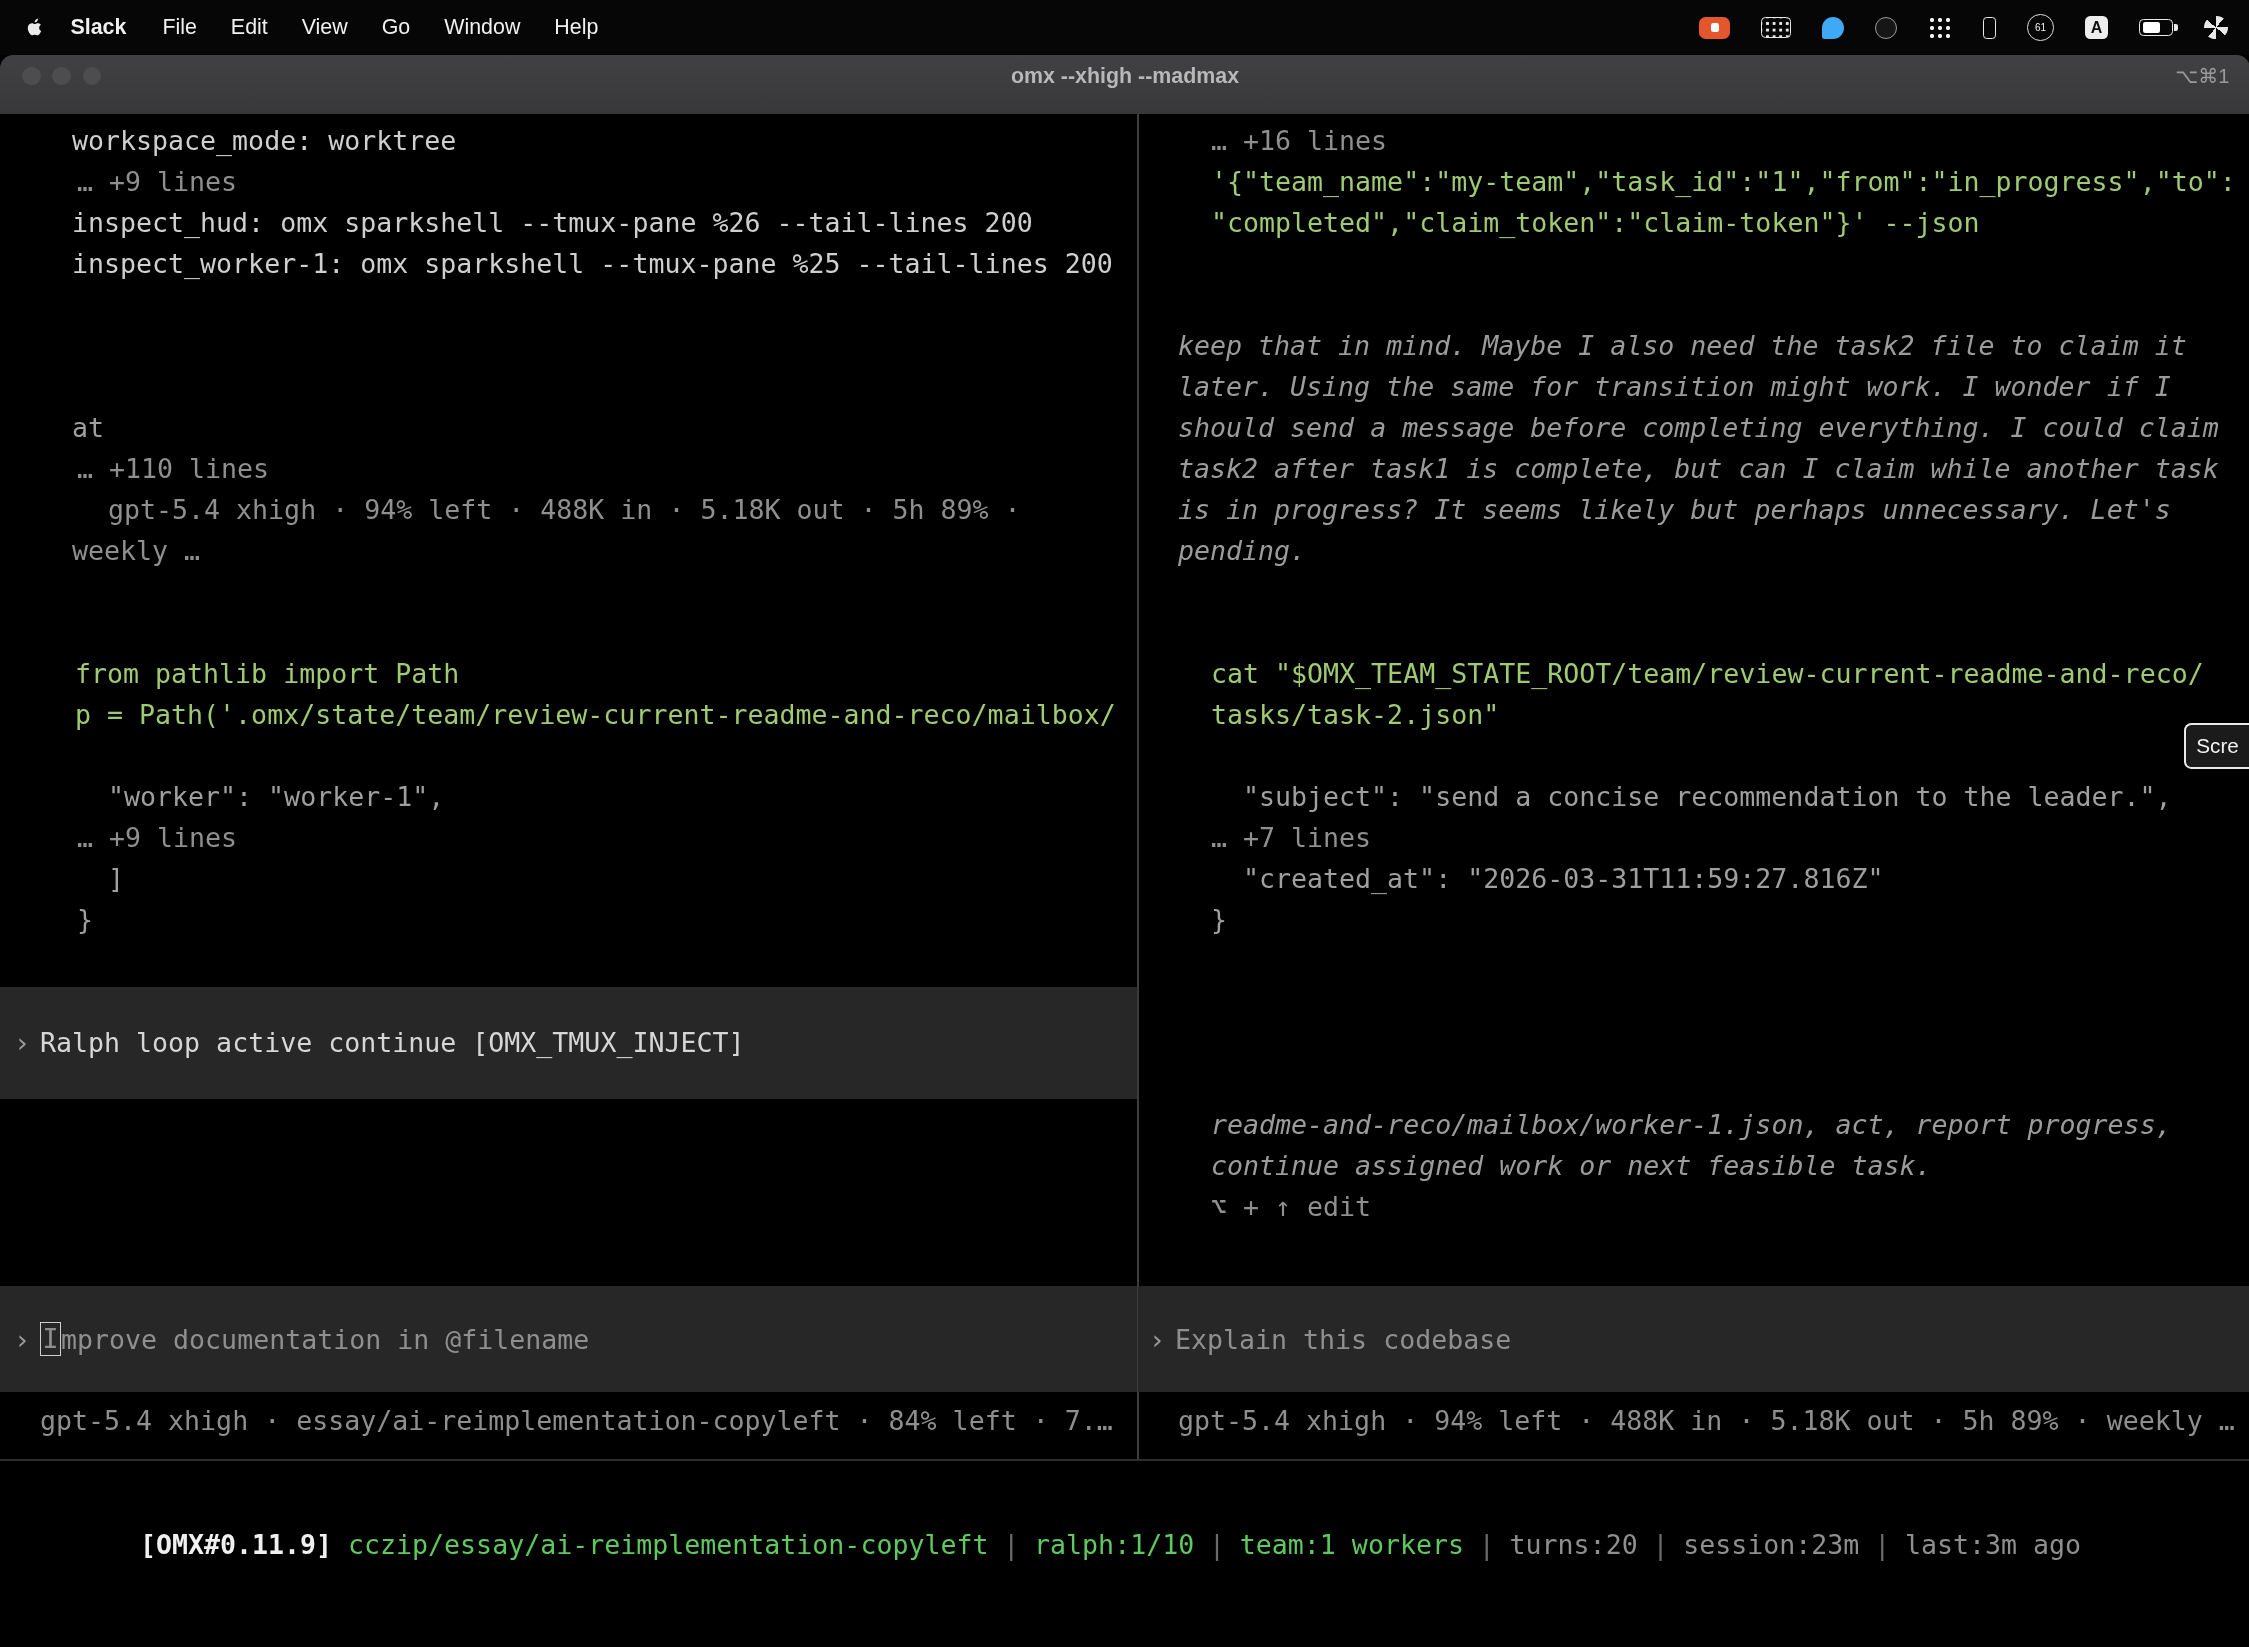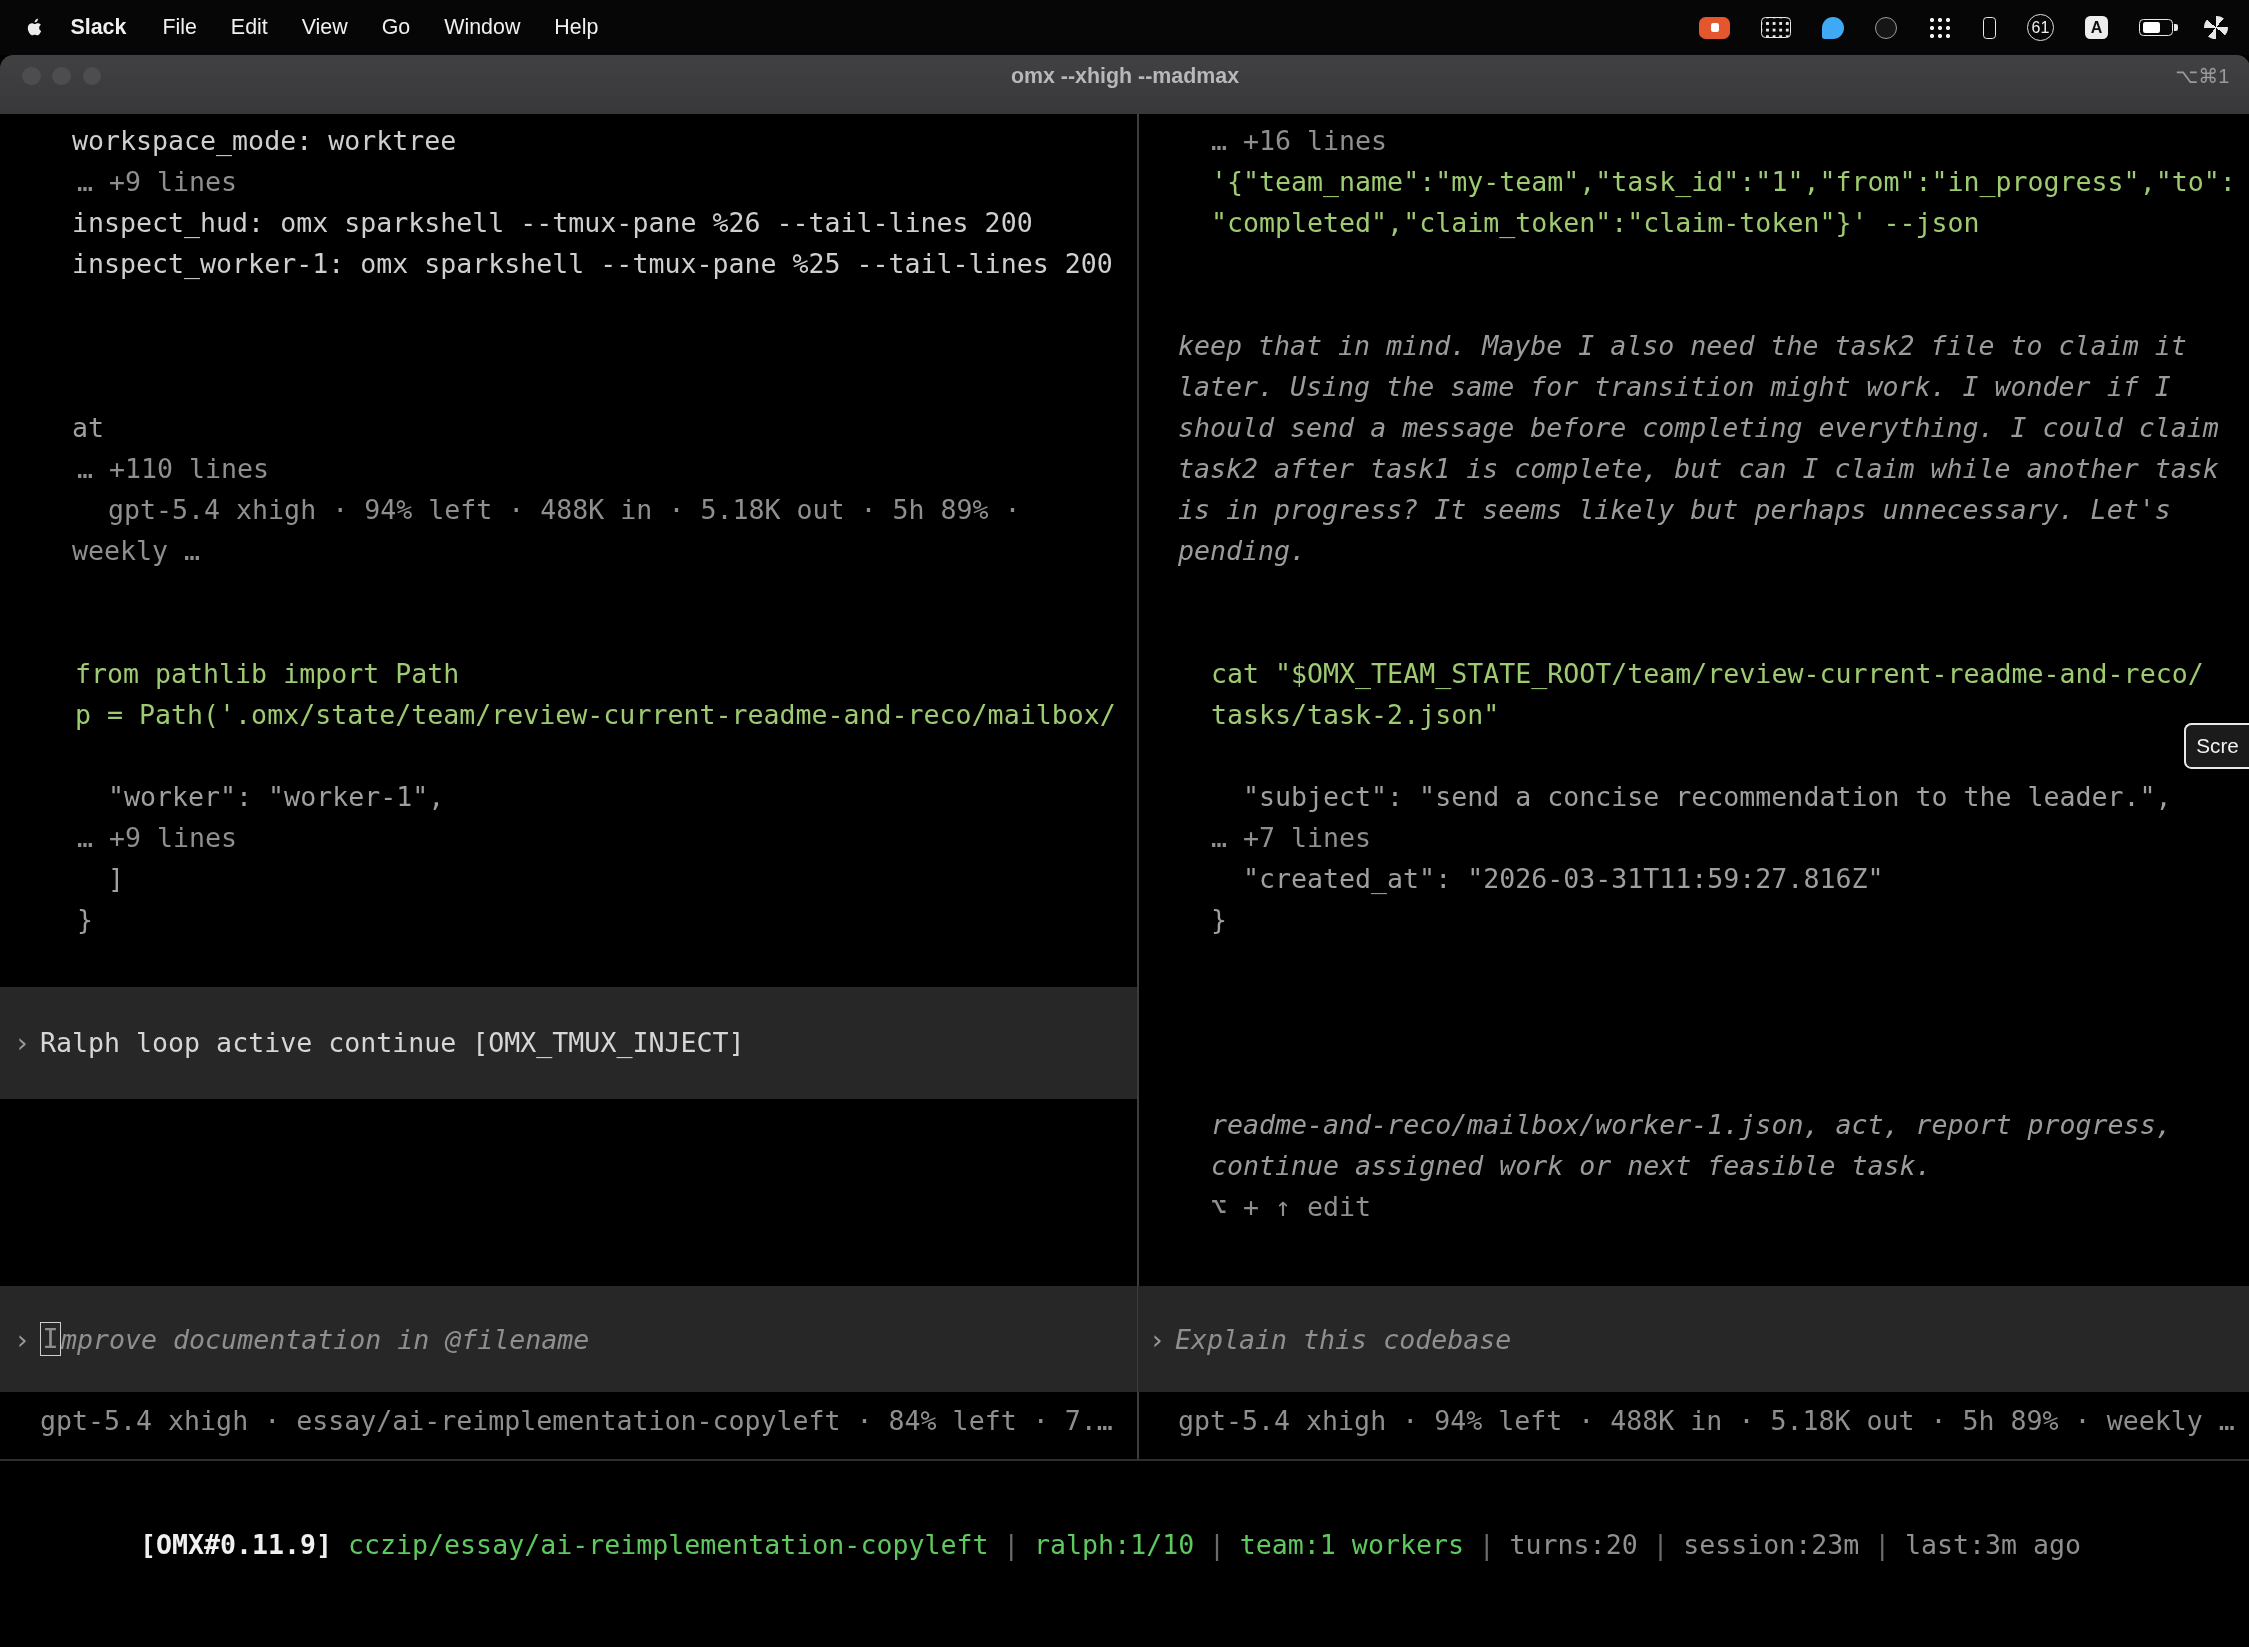--- a/index.html
+++ b/index.html
@@ -13,21 +13,21 @@
   .menubar .mitem { padding:0 17px; }
   .mb-right { margin-left:auto; display:flex; align-items:center; gap:31px; padding-right:22px; }
   .ic-record { width:31px; height:22px; border-radius:6.6px; background:#e4572e; position:relative; }
   .ic-record::after { content:""; position:absolute; left:50%; top:50%; width:8.9px; height:8.9px; margin:-4.4px 0 0 -4.4px; border-radius:2.2px; background:#fff; }
   .ic-keyboard { width:29.5px; height:20.7px; border:1.5px solid #e8e8e8; border-radius:4.4px;
     background-image:radial-gradient(#e8e8e8 1.5px, transparent 1.9px); background-size:6.6px 6.6px; background-position:2.2px 2.2px; }
   .ic-bird { width:22px; height:22px; border-radius:50% 50% 50% 12%; background:#3fa9f5; }
   .ic-dark { width:22px; height:22px; border-radius:50%; background:#161616; border:1.5px solid #9a9a9a; }
   .ic-dots { width:24px; height:24px; background-image:radial-gradient(#f0f0f0 1.9px, transparent 2.3px); background-size:8px 8px; }
   .ic-phone { width:13.3px; height:22px; border:1.5px solid #e8e8e8; border-radius:3.7px; }
-  .ic-badge { width:26.6px; height:26.6px; border:1.5px solid #ddd; border-radius:50%; color:#f0f0f0; font-size:16px; display:flex; align-items:center; justify-content:center; }
+  .ic-badge { width:26.6px; height:26.6px; border:1.5px solid #ddd; border-radius:50%; color:#f0f0f0; font-size:10px; display:flex; align-items:center; justify-content:center; }
   .ic-input { width:23.6px; height:23.6px; border-radius:5.2px; background:#ededed; color:#111; font-weight:bold; font-size:16px; display:flex; align-items:center; justify-content:center; }
   .ic-batt { width:34px; height:17.7px; border:1.5px solid #e8e8e8; border-radius:4.4px; position:relative; }
   .ic-batt::before { content:""; position:absolute; left:2.2px; top:2.2px; bottom:2.2px; width:17.7px; background:#fff; border-radius:2.2px; }
   .ic-batt::after { content:""; position:absolute; right:-5.2px; top:4.4px; width:3.7px; height:7.4px; background:#e8e8e8; border-radius:0 2.2px 2.2px 0; }
   .ic-fan { width:23.6px; height:23.6px; border-radius:50%;
     background:conic-gradient(#e8e8e8 0 40deg, transparent 40deg 90deg, #e8e8e8 90deg 130deg, transparent 130deg 180deg, #e8e8e8 180deg 220deg, transparent 220deg 270deg, #e8e8e8 270deg 310deg, transparent 310deg 360deg); }
 
   
   .window { position:absolute; top:55px; left:0; width:2250px; height:1593px; background:#000; border-radius:13.3px 13.3px 0 0; overflow:hidden; }
   .titlebar { position:relative; height:59px; background:linear-gradient(#414143,#38383a); }
@@ -55,21 +55,21 @@
   .pl15{padding-left:11px}.pl23{padding-left:17px}.pl54{padding-left:40px}.pl68{padding-left:50px}
   .pl97{padding-left:72px}.pl99{padding-left:73px}.pl101{padding-left:75px}.pl104{padding-left:77px}
   .pl142{padding-left:105px}.pl146{padding-left:108px}
 
   .hl { background:#272727; display:flex; align-items:center; white-space:pre; }
   .inject { height:112px; padding-left:14px; }
   .promptbox { height:106px; }
   .pbL { padding-left:14px; } .pbR { padding-left:11px; }
   .chev { display:inline-block; width:26px; color:#9a9a9a; }
   .injtext { color:#d6d6d6; }
-  .ghost { color:#8f8f8f;font-style:italic; }
+  .ghost { color:#8f8f8f; }
   .cursor { display:inline-block; border:1.5px solid #cfcfcf; height:34px; line-height:31px; padding:0 1.5px; color:#8f8f8f; }
   .pane-bottom { position:absolute; left:0; right:0; bottom:0; padding-bottom:18.5px; }
   .status { margin-top:7.4px; }
 
   
   .omx { position:absolute; top:1369px; left:11.8px; height:41px; line-height:41px; white-space:pre; }
   .omx .app { font-weight:bold; color:#f0f0f0; }
   .sp22 { display:inline-block; width:16px; }
   .grn { color:#5ec95e; }
   .sep { color:#6b6b6b; margin:0 14.8px; }

